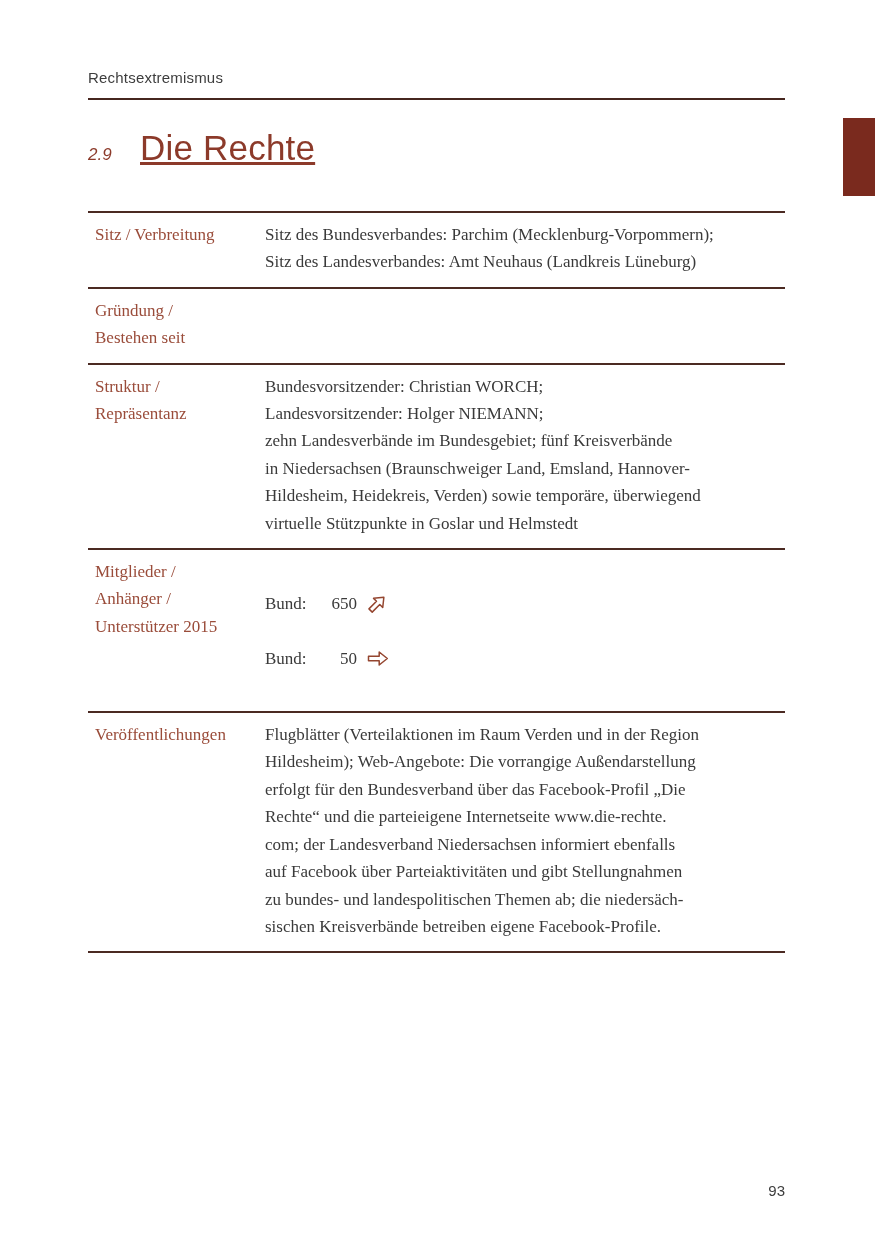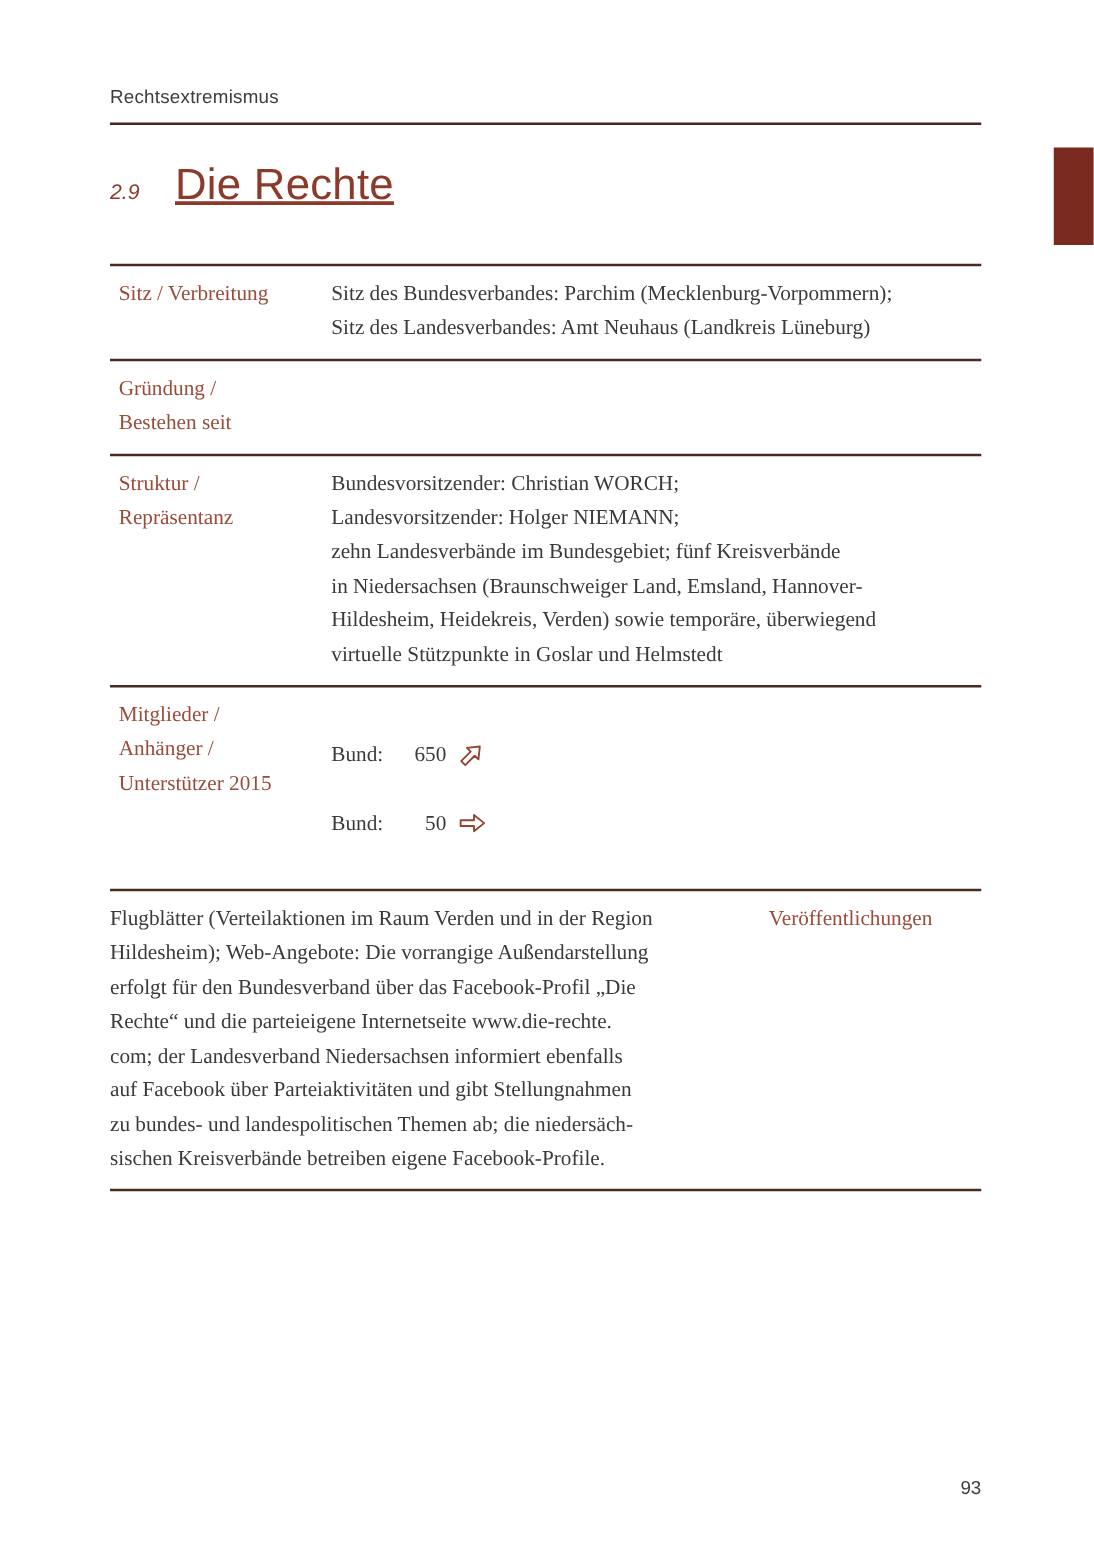--- a/index.html
+++ b/index.html
@@ -183,27 +183,27 @@
           <span class="arrow">
             <svg width="22" height="17" viewBox="0 0 22 17" aria-hidden="true">
               <path d="M1.5 6.2 L12.2 6.2 L12.2 2 L20.3 8.5 L12.2 15 L12.2 10.8 L1.5 10.8 Z" fill="#ffffff" stroke="#94452f" stroke-width="1.5" stroke-linejoin="round"></path>
             </svg>
           </span>
         </div>
       </div>
     </div>
 
     <div class="row">
+      <div class="cell label">Veröffentlichungen</div>
       <div class="cell body">Flugblätter (Verteilaktionen im Raum Verden und in der Region
 Hildesheim); Web-Angebote: Die vorrangige Außendarstellung
 erfolgt für den Bundesverband über das Facebook-Profil „Die
 Rechte“ und die parteieigene Internetseite www.die-rechte.
 com; der Landesverband Niedersachsen informiert ebenfalls
 auf Facebook über Parteiaktivitäten und gibt Stellungnahmen
 zu bundes- und landespolitischen Themen ab; die niedersäch-
 sischen Kreisverbände betreiben eigene Facebook-Profile.</div>
-      <div class="cell label">Veröffentlichungen</div>
     </div>
 
   </div>
 </div>
 
 <div class="page-num">93</div>
 
 </body></html>

